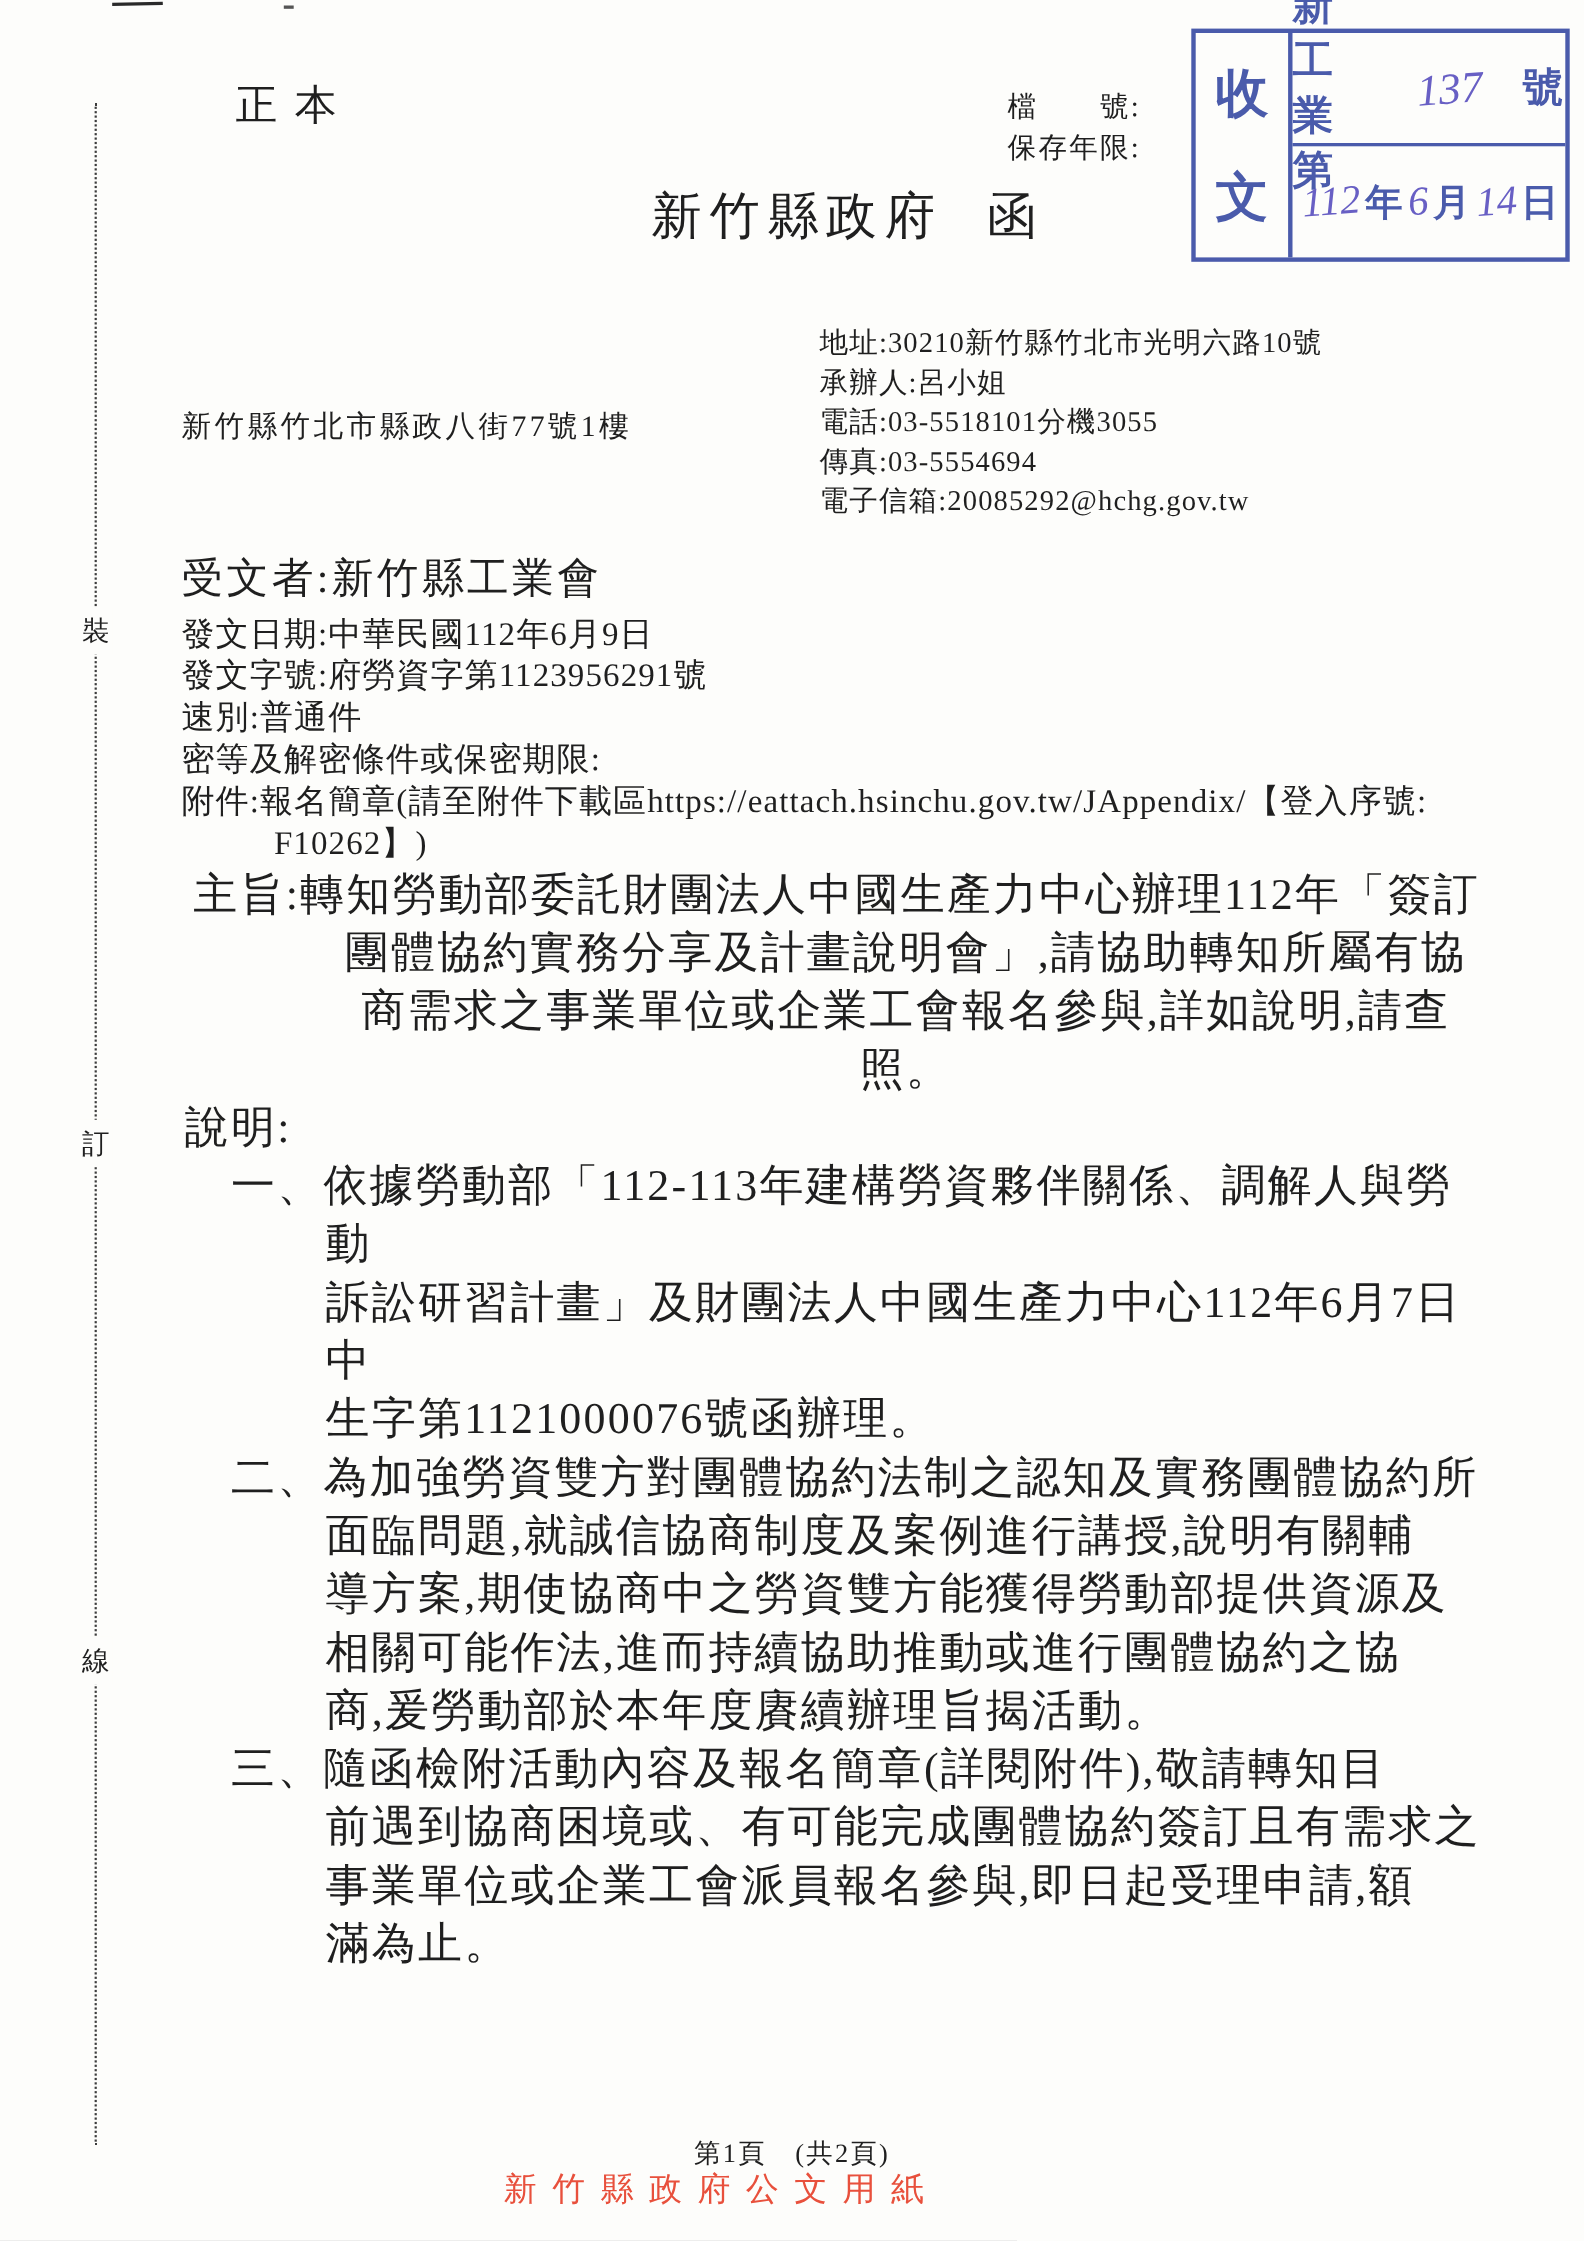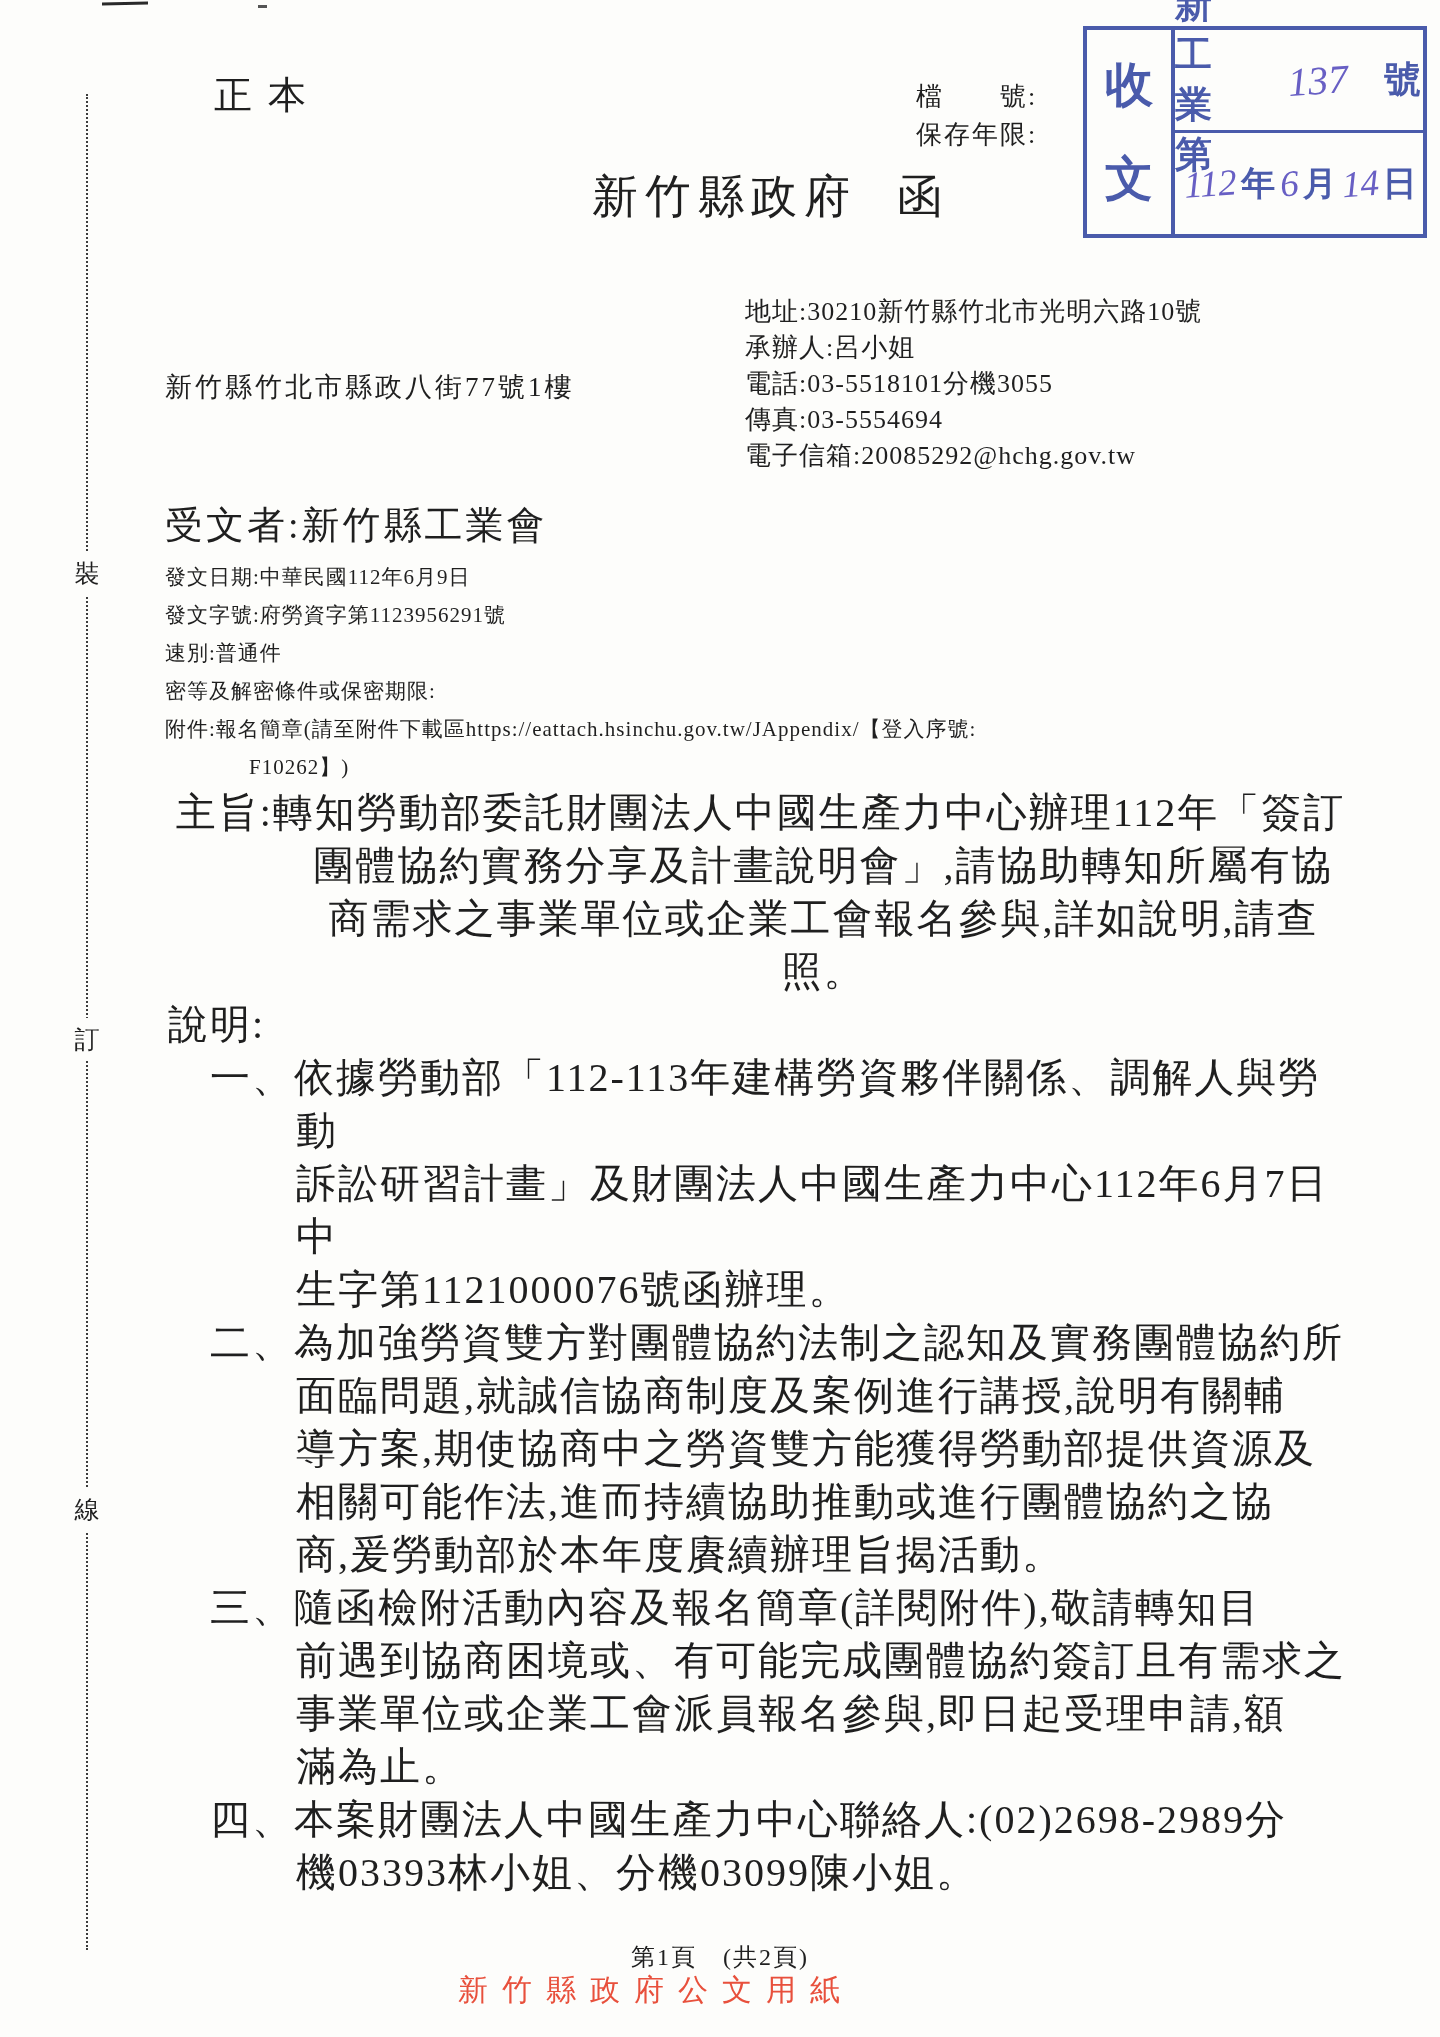--- a/index.html
+++ b/index.html
@@ -58,21 +58,21 @@
   .contact{left:745px;top:294px;font-size:26px;line-height:36px;letter-spacing:1px;white-space:pre-line;}
 
   
   .recipient-addr{left:165px;top:368px;font-size:28px;line-height:34px;}
   .recipient-addr .street{font-size:27px;letter-spacing:3px;margin-top:2px;}
 
   
   .recipient-line{left:165px;top:500px;font-size:38px;letter-spacing:3px;}
 
   
-  .meta{left:165px;top:558px;font-size:21px;line-height:38px;letter-spacing:1px;width:1190px;}
+  .meta{left:165px;top:558px;font-size:30px;line-height:38px;letter-spacing:1px;width:1190px;}
   .meta .plain{white-space:pre-line;}
   .meta .hang{white-space:pre-line;padding-left:84px;text-indent:-84px;}
 
   
   .body-text{left:168px;top:786px;width:1185px;font-size:40px;line-height:53px;letter-spacing:2px;}
   .para-subject{white-space:pre-line;padding-left:126px;text-indent:-126px;text-align:center;}
   .section-label{white-space:pre-line;}
   .item{white-space:pre-line;margin-left:42px;padding-left:86px;text-indent:-86px;}
 
   
@@ -159,22 +159,20 @@
 生字第1121000076號函辦理。</div>
     <div class="item">二、為加強勞資雙方對團體協約法制之認知及實務團體協約所
 面臨問題,就誠信協商制度及案例進行講授,說明有關輔
 導方案,期使協商中之勞資雙方能獲得勞動部提供資源及
 相關可能作法,進而持續協助推動或進行團體協約之協
 商,爰勞動部於本年度賡續辦理旨揭活動。</div>
     <div class="item">三、隨函檢附活動內容及報名簡章(詳閱附件),敬請轉知目
 前遇到協商困境或、有可能完成團體協約簽訂且有需求之
 事業單位或企業工會派員報名參與,即日起受理申請,額
 滿為止。</div>
-    <div class="item">四、本案財團法人中國生產力中心聯絡人:(02)2698-2989分
-機03393林小姐、分機03099陳小姐。</div>
   </div>
 
   <div class="abs binding-line"></div>
   <div class="abs binding-char bind-zhuang">裝</div>
   <div class="abs binding-char bind-ding">訂</div>
   <div class="abs binding-char bind-xian">線</div>
 
   <div class="abs footer-page">第1頁　(共2頁)</div>
   <div class="abs footer-paper">新竹縣政府公文用紙</div>
 

